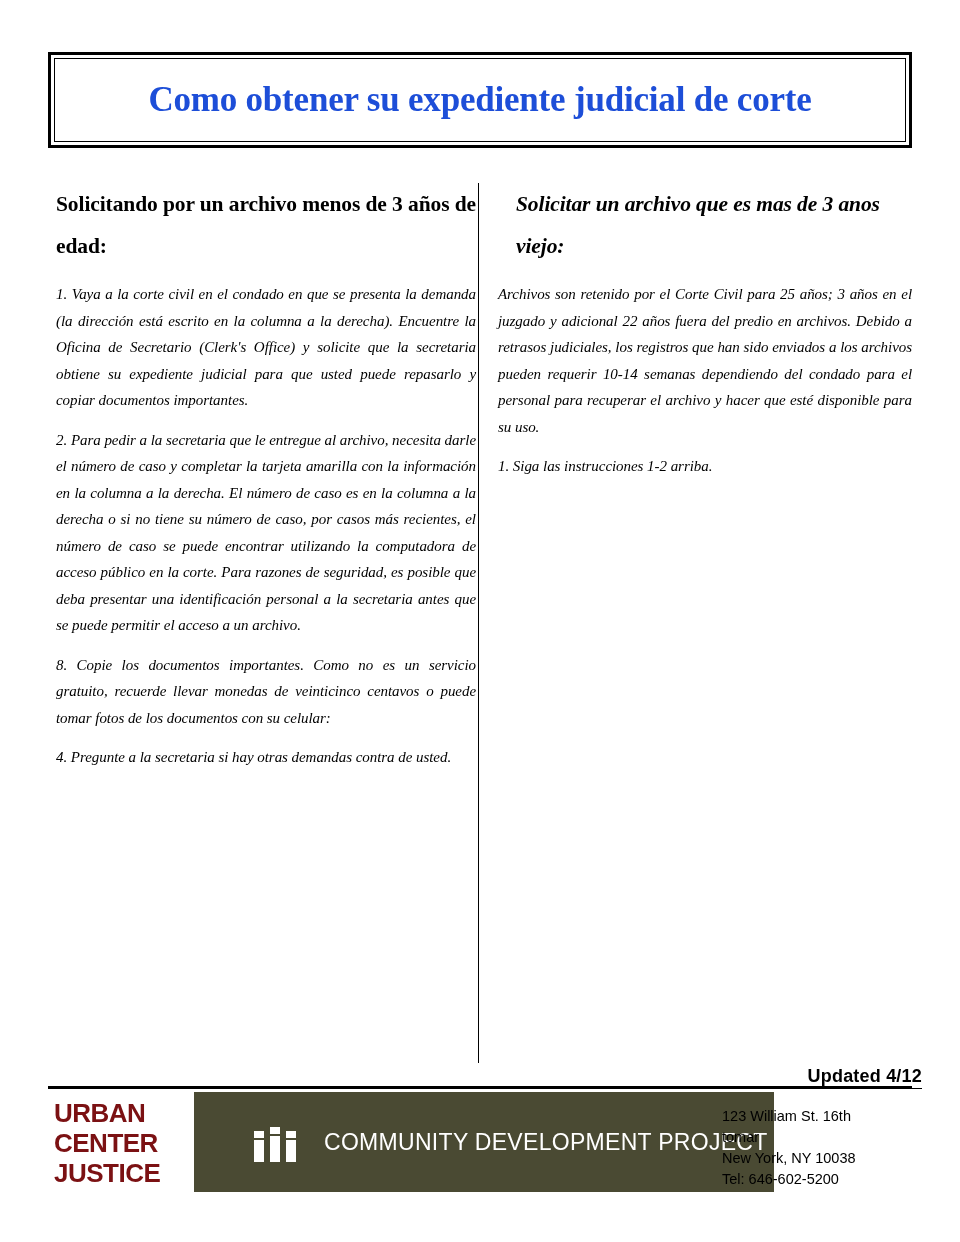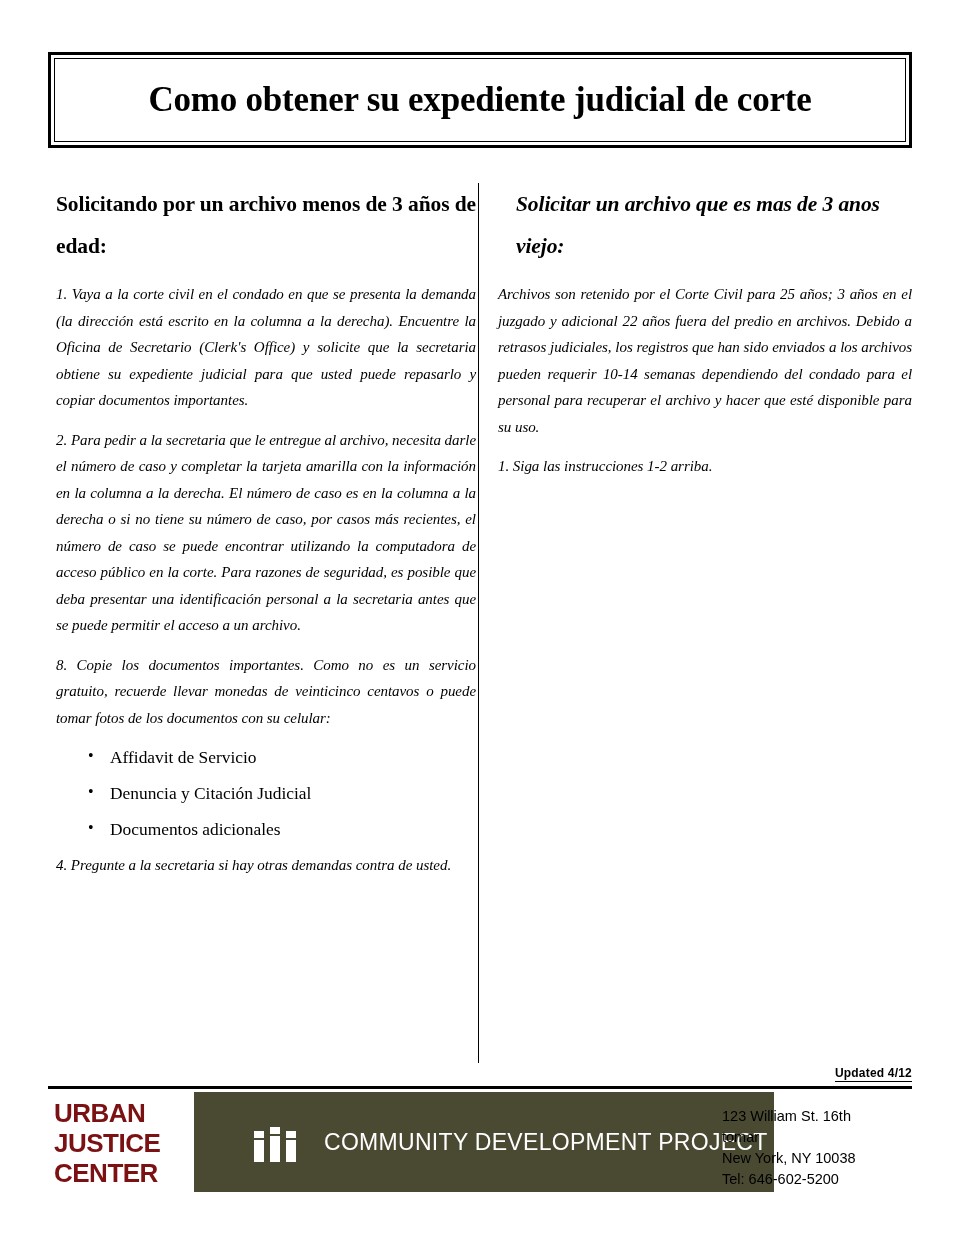--- a/index.html
+++ b/index.html
@@ -41,21 +41,21 @@
     box-sizing: border-box;
     display: flex;
     align-items: center;
     justify-content: center;
   }
   .title-text {
     font-family: "Liberation Serif", serif;
     font-weight: bold;
     font-size: 35px;
     letter-spacing: -0.2px;
-    color: #000000;
+    color: #1d4ed8;
     white-space: nowrap;
   }
 
   
   .columns {
     position: absolute;
     left: 56px;
     top: 183px;
     width: 856px;
     height: 880px;
@@ -120,25 +120,25 @@
     content: "\2022";
     position: absolute;
     left: 32px;
     top: -1px;
     font-size: 16px;
   }
 
   
   .updated {
     position: absolute;
-    right: 48px;
+    right: 38px;
     top: 1066px;
     font-family: "Liberation Sans", sans-serif;
     font-weight: bold;
-    font-size: 12px;
+    font-size: 18px;
     color: #000;
     border-bottom: 1.5px solid #000;
     padding-bottom: 1px;
     letter-spacing: 0.2px;
   }
 
   
   .footer-rule {
     position: absolute;
     left: 48px;
@@ -231,45 +231,40 @@
 
   <div class="columns">
 
     <div class="col-divider"></div>
 
     <div class="col col-left">
       <h2 class="col-heading">Solicitando por un archivo menos de 3 años de edad:</h2>
       <p class="body">1. Vaya a la corte civil en el condado en que se presenta la demanda (la dirección está escrito en la columna a la derecha). Encuentre la Oficina de Secretario (Clerk's Office) y solicite que la secretaria obtiene su expediente judicial para que usted puede repasarlo y copiar documentos importantes.</p>
       <p class="body">2. Para pedir a la secretaria que le entregue al archivo, necesita darle el número de caso y completar la tarjeta amarilla con la información en la columna a la derecha. El número de caso es en la columna a la derecha o si no tiene su número de caso, por casos más recientes, el número de caso se puede encontrar utilizando la computadora de acceso público en la corte. Para razones de seguridad, es posible que deba presentar una identificación personal a la secretaria antes que se puede permitir el acceso a un archivo.</p>
       <p class="body">8. Copie los documentos importantes. Como no es un servicio gratuito, recuerde llevar monedas de veinticinco centavos o puede tomar fotos de los documentos con su celular:</p>
-      <ul class="bullets">
-        <li>Affidavit de Servicio</li>
-        <li>Denuncia y Citación Judicial</li>
-        <li>Documentos adicionales</li>
-      </ul>
       <p class="body">4. Pregunte a la secretaria si hay otras demandas contra de usted.</p>
     </div>
 
     <div class="col col-right">
       <h2 class="col-heading">Solicitar un archivo que es mas  de 3 anos viejo:</h2>
       <p class="body">Archivos son retenido por el Corte Civil para 25 años; 3 años en el juzgado y adicional 22 años fuera del predio en archivos. Debido a retrasos judiciales, los registros que han sido enviados a los archivos pueden requerir 10-14 semanas dependiendo del condado para el personal para recuperar el archivo y hacer que esté disponible para su uso.</p>
       <p class="body">1. Siga las instrucciones 1-2 arriba.</p>
     </div>
 
   </div>
 
   <div class="updated">Updated 4/12</div>
 
   <div class="footer-rule"></div>
   <div class="footer">
 
     <div class="ujc-logo">
       <span class="l2">URBAN</span>
+      <span class="l2">CENTER</span>
       <span class="l2">JUSTICE</span>
-      <span class="l2">CENTER</span>
     </div>
 
     <div class="cdp-bar">
       <div class="cdp-icon">
         <div class="fig f1">
             <div class="head"></div>
           </div>
         <div class="fig f2">
             <div class="head"></div>
           </div>

